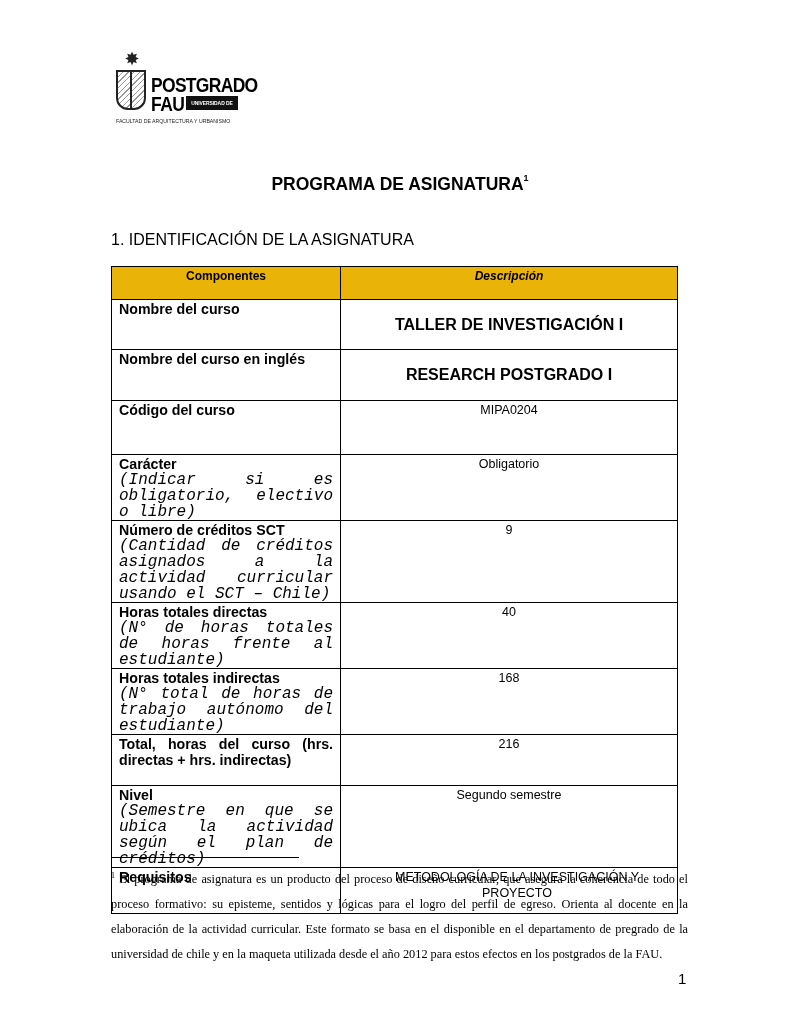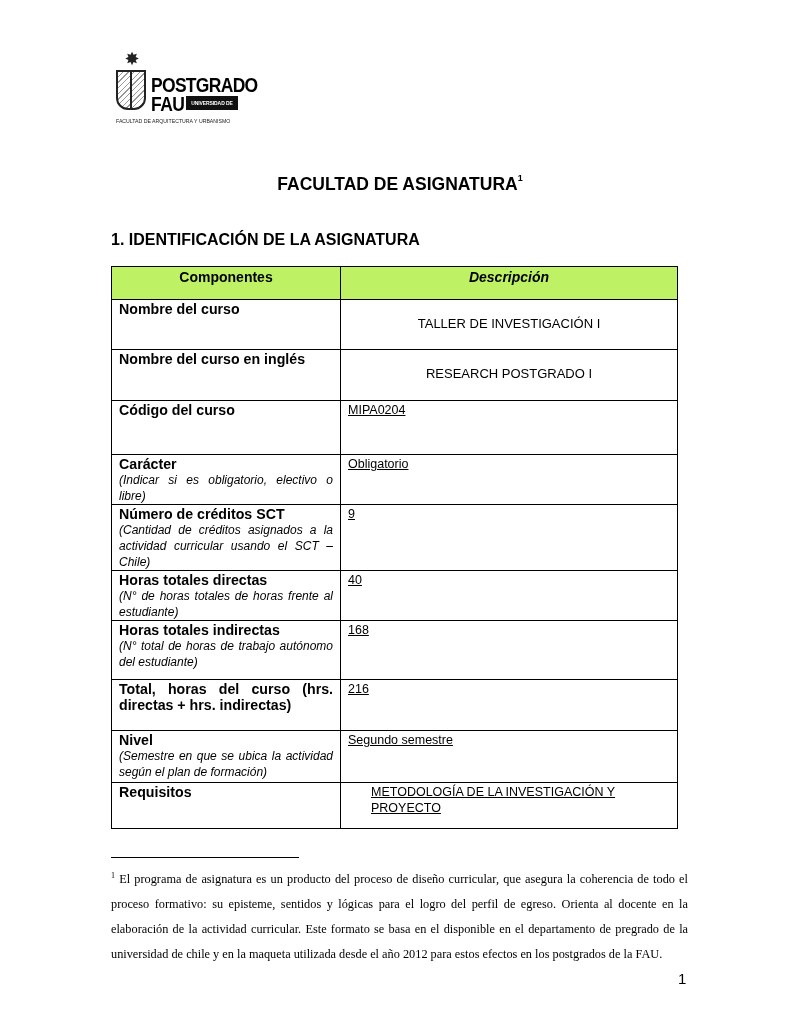--- a/index.html
+++ b/index.html
@@ -11,33 +11,33 @@
   .logo .shield { position: absolute; left: 3px; top: 22px; width: 30px; height: 40px; border: 2px solid #222; border-radius: 0 0 12px 12px; box-sizing: border-box; background: repeating-linear-gradient(135deg, #fff 0 3px, #999 3px 4px); }
   .logo .shield:before { content: ""; position: absolute; left: 12px; top: 0; width: 2px; height: 100%; background: #222; }
   .logo .postgrado { position: absolute; left: 38px; top: 27px; font-weight: bold; font-size: 17.5px; letter-spacing: -0.7px; line-height: 18px; font-family: "Liberation Sans", sans-serif; transform: scaleY(1.15); transform-origin: top left; }
   .logo .fau { position: absolute; left: 38px; top: 46px; font-weight: bold; font-size: 17.5px; line-height: 18px; letter-spacing: -0.5px; transform: scaleY(1.15); transform-origin: top left; }
   .logo .uchile { position: absolute; left: 73px; top: 48px; width: 52px; height: 14px; background: #111; color: #fff; font-size: 5px; font-weight: bold; line-height: 14px; text-align: center; letter-spacing: -0.1px; }
   .logo .faculty { position: absolute; left: 3px; top: 70px; font-size: 5.2px; white-space: nowrap; letter-spacing: 0; color: #222; }
 
   
   .doc-title { position: absolute; left: 0; width: 800px; top: 174px; text-align: center; font-weight: bold; font-size: 17.5px; }
   .doc-title sup { font-size: 9px; position: relative; top: -2px; }
-  .section-title { position: absolute; left: 111px; top: 231px; font-weight: bold; font-size: 16px; }
+  .section-title { position: absolute; left: 111px; top: 231px; font-weight: normal; font-size: 16px; }
 
   
   table.info { position: absolute; left: 111px; top: 266px; width: 566px; border-collapse: collapse; table-layout: fixed; }
   table.info td, table.info th { border: 1px solid #000; vertical-align: top; padding: 1px 7px 0 7px; box-sizing: border-box; }
   table.info col.c1 { width: 229px; }
   table.info col.c2 { width: 337px; }
-  table.info th { background: #bef264; font-size: 14px; height: 33px; padding-top: 2px; text-align: center; }
+  table.info th { background: #eab308; font-size: 12px; height: 33px; padding-top: 2px; text-align: center; }
   table.info th.desc { font-style: italic; margin-left: 15px; }
   .lbl { font-weight: bold; font-size: 14.2px; line-height: 16px; display: block; }
-  .hint { font-style: italic; font-size: 12px; line-height: 16px; text-align: justify; display: block; text-align-last: left; }
-  .val { font-size: 12.5px; line-height: 16px; text-decoration: underline; }
-  .val-bold { font-weight: normal; font-size: 13px; display: block; margin-top: 15px; text-align: center; }
+  .hint { font-style: italic; font-size: 16px; line-height: 16px; text-align: justify; display: block; text-align-last: left; font-family: Liberation Mono, monospace; }
+  .val { text-align: center; font-size: 12.5px; line-height: 16px; }
+  .val-bold { font-weight: bold; font-size: 16px; display: block; margin-top: 15px; text-align: center; }
   .lbl.justify { text-align: justify; }
 
   
   .fn-rule { position: absolute; left: 111px; top: 857px; width: 188px; height: 1px; background: #000; }
   .footnote { position: absolute; left: 111px; top: 863px; width: 577px; font-family: "Liberation Serif", serif; font-size: 12.3px; line-height: 25px; text-align: justify; }
   .footnote sup { font-size: 8px; }
   .page-number { position: absolute; left: 678px; top: 970px; font-size: 15px; }
 </style>
 </head>
 <body>
@@ -45,21 +45,21 @@
 <div class="logo">
   <span class="star">✸</span>
   <span class="shield"></span>
   <span class="postgrado">POSTGRADO</span>
   <span class="fau">FAU</span>
   <span class="uchile">UNIVERSIDAD DE CHILE</span>
   <span class="faculty">FACULTAD DE ARQUITECTURA Y URBANISMO</span>
 </div>
 
 <div class="doc-title">
-  <span>FACULTAD DE ASIGNATURA</span><sup>1</sup>
+  <span>PROGRAMA DE ASIGNATURA</span><sup>1</sup>
 </div>
 
 <div class="section-title">1. IDENTIFICACIÓN DE LA ASIGNATURA</div>
 
 <table class="info">
   <colgroup>
       <col class="c1">
       <col class="c2">
     </colgroup>
   <tbody>
@@ -119,21 +119,21 @@
   </tr>
   <tr style="height:51px">
     <td style="">
           <span class="lbl justify" style="text-align-last:left">Total, horas del curso (hrs. directas + hrs. indirectas)</span>
         </td>
     <td class="val" style="">216</td>
   </tr>
   <tr style="height:52px">
     <td>
       <span class="lbl">Nivel</span>
-      <span class="hint">(Semestre en que se ubica la actividad según el plan de formación)</span>
+      <span class="hint">(Semestre en que se ubica la actividad según el plan de créditos)</span>
     </td>
     <td class="val">Segundo semestre</td>
   </tr>
   <tr style="height:46px">
     <td>
           <span class="lbl">Requisitos</span>
         </td>
     <td class="val" style="padding-left:30px;padding-right:14px">METODOLOGÍA DE LA INVESTIGACIÓN Y PROYECTO</td>
   </tr>
 </tbody>

